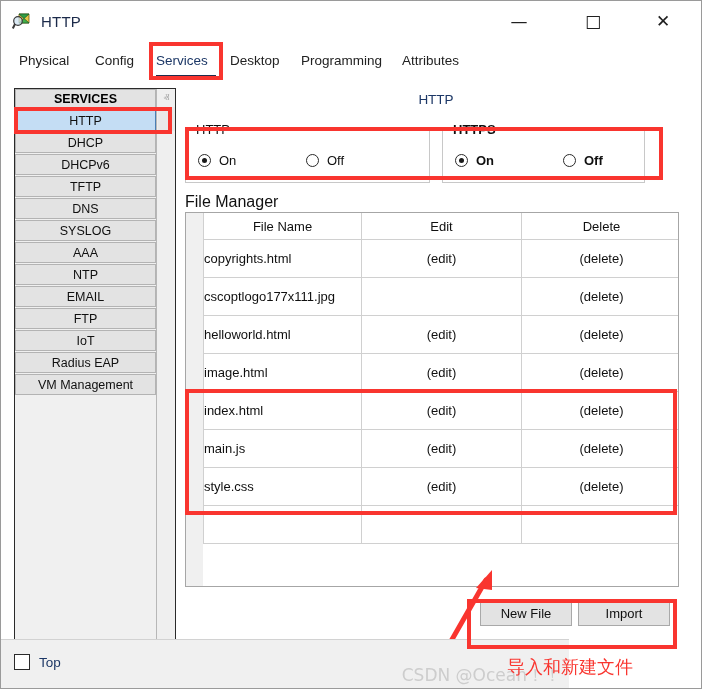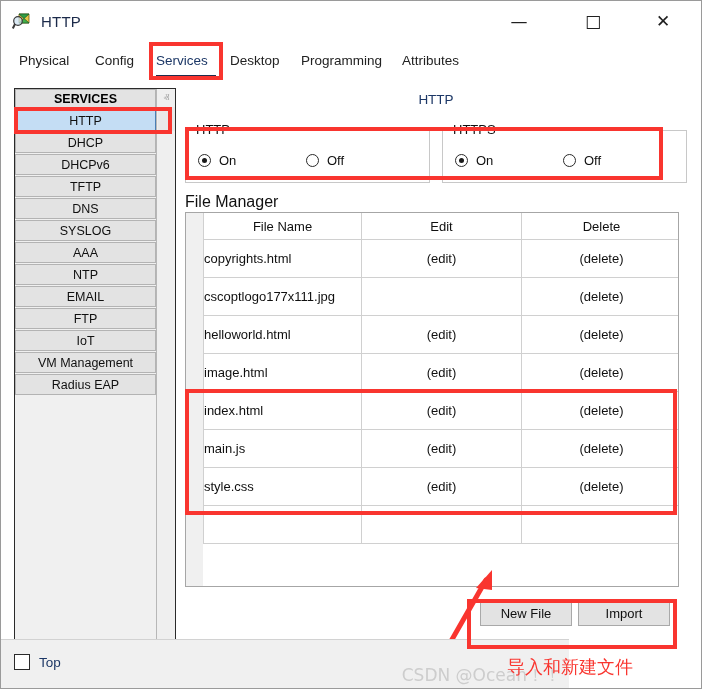--- a/index.html
+++ b/index.html
@@ -175,21 +175,21 @@
   }
   .fieldset {
     position: absolute;
     top: 0;
     height: 53px;
     box-sizing: border-box;
     border: 1px solid #c8c8c8;
     background: #ffffff;
   }
   #fs-http  { left: 0;   width: 245px; }
-  #fs-https { left: 257px; width: 245px; }
+  #fs-https { left: 257px; width: 203px; font-weight: bold; }
   .fs-legend {
     position: absolute;
     left: 7px; top: -9px;
     background: #ffffff;
     padding: 0 3px;
     font-size: 13px;
     color: #101010;
   }
   .radio {
     position: absolute;
@@ -430,24 +430,24 @@
         <div class="svc-item">
             <span>EMAIL</span>
           </div>
         <div class="svc-item">
             <span>FTP</span>
           </div>
         <div class="svc-item">
             <span>IoT</span>
           </div>
         <div class="svc-item">
+            <span>Radius EAP</span>
+          </div>
+        <div class="svc-item">
             <span>VM Management</span>
-          </div>
-        <div class="svc-item">
-            <span>Radius EAP</span>
           </div>
       </div>
       <div id="sidebar-scroll">
         <div class="scroll-arrow" id="scroll-up">ⱏ</div>
         <div id="scroll-thumb"></div>
         <div class="scroll-arrow" id="scroll-down">ⱟ</div>
       </div>
     </div>
 
     <div id="main-panel">

